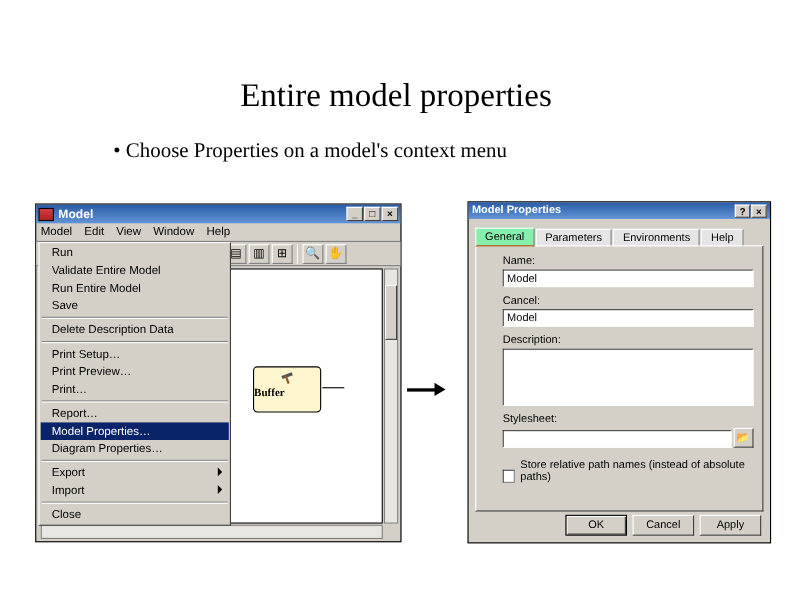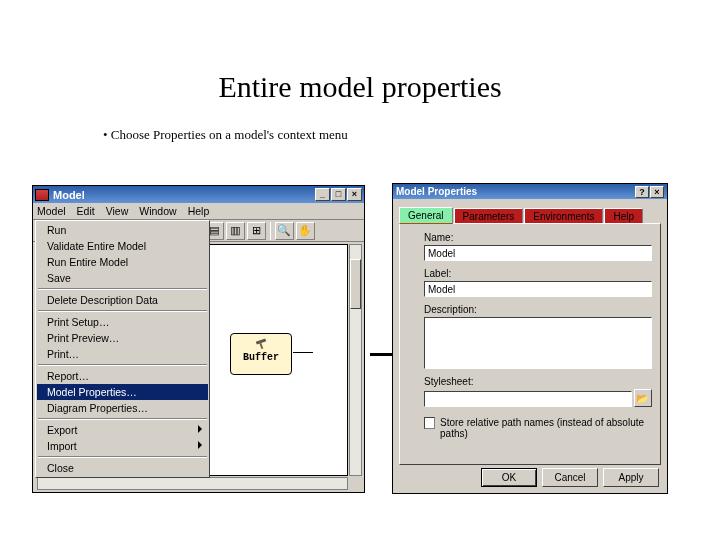--- a/index.html
+++ b/index.html
@@ -16,21 +16,21 @@
     position: absolute;
     top: 70px;
     left: 0; right: 0;
     text-align: center;
     font-size: 30px;
   }
   .bullet {
     position: absolute;
     top: 127px;
     left: 103px;
-    font-size: 13px;
+    font-size: 19px;
   }
 
   
   .left-win {
     position: absolute;
     left: 32px;
     top: 185px;
     width: 333px;
     height: 308px;
     background: #d4d0c8;
@@ -139,22 +139,22 @@
   }
 
   
   .node {
     position:absolute;
     left: 230px; top: 333px;
     width: 62px; height: 42px;
     background:#fff6d0;
     border:1px solid #000;
     border-radius: 4px;
-    text-align:center;
-    font-family: Liberation Mono, monospace;
+    text-align:left;
+    font-family: Liberation Serif, serif;
     font-size:10px; font-weight:bold;
     z-index:3;
   }
   .node .hammer {
     width:14px; height:12px; margin:4px auto 2px;
     position:relative;
   }
   .node .hammer::before{content:"";position:absolute;left:2px;top:2px;width:10px;height:3px;background:#555;transform:rotate(-20deg);}
   .node .hammer::after{content:"";position:absolute;left:6px;top:3px;width:2px;height:8px;background:#8b5a2b;transform:rotate(-20deg);}
   .node-connector {
@@ -170,21 +170,21 @@
     position:absolute;
     left:370px; top:348px;
     width:35px; height:12px;
   }
   .flow-arrow::before{content:"";position:absolute;left:0;top:5px;width:26px;height:3px;background:#000;}
   .flow-arrow::after{content:"";position:absolute;right:0;top:0;border-left:10px solid #000;border-top:6px solid transparent;border-bottom:6px solid transparent;}
 
   
   .right-win {
     position:absolute;
-    left:392px; top:183px;
+    left:425px; top:183px;
     width:276px; height:311px;
     background:#d4d0c8;
     border:1px solid #000;
     font-family: Tahoma, Arial, sans-serif;
     font-size:10px;
   }
   .right-titlebar {
     height:15px;
     background: linear-gradient(#2a5da6,#6393d6);
     color:#fff;
@@ -196,21 +196,21 @@
   .right-titlebar .winbtn { width:14px; height:12px; font-size:9px; line-height:10px;}
   .tabstrip {
     margin:6px 6px 0 6px;
     display:flex;
     align-items:flex-end;
     height:18px;
   }
   .tab {
     padding:2px 8px;
     font-size:10px;
-    background:#b91c1c;
+    background:#e5e5e5;
     border:1px solid #808080;
     border-bottom:none;
     border-top-color:#fff; border-left-color:#fff;
     margin-right:1px;
     position:relative;
     top:1px;
   }
   .tab.active {
     background:#86efac;
     z-index:2;
@@ -247,21 +247,21 @@
   .textarea.desc { height:52px; }
   .stylesheet-row { display:flex; gap:2px; align-items:stretch; margin-top:2px;}
   .stylesheet-row .textbox { flex:1; }
   .browse-btn {
     width:18px;
     background:#d4d0c8;
     border:1px solid #fff;
     border-right-color:#404040; border-bottom-color:#404040;
     display:flex; align-items:center; justify-content:center;
   }
-  .checkbox-row { display:flex; align-items:flex-start; gap:5px; margin-top:10px; font-size:10px;}
+  .checkbox-row { display:flex; align-items:flex-end; gap:5px; margin-top:10px; font-size:10px;}
   .checkbox {
     width:12px; height:12px; background:#fff;
     border:1px solid #808080;
     border-top-color:#404040; border-left-color:#404040;
   }
   .dlg-buttons {
     position:absolute;
     right:8px; bottom:6px;
     display:flex; gap:5px;justify-content:flex-end;
   }
@@ -363,21 +363,21 @@
   </div>
   <div class="tabstrip">
     <div class="tab active">General</div>
     <div class="tab">Parameters</div>
     <div class="tab">Environments</div>
     <div class="tab">Help</div>
   </div>
   <div class="tabpanel">
     <span class="field-label">Name:</span>
     <input class="textbox" value="Model" style="">
-    <span class="field-label" style="margin-top:7px">Label:</span>
+    <span class="field-label" style="margin-top:7px">Cancel:</span>
     <input class="textbox" value="Model" style="">
     <span class="field-label" style="margin-top:7px">Description:</span>
     <div class="textarea desc"></div>
     <span class="field-label" style="margin-top:7px">Stylesheet:</span>
     <div class="stylesheet-row">
       <input class="textbox" style="">
       <div class="browse-btn">
         <span style="font-size:10px">📂</span>
       </div>
     </div>

